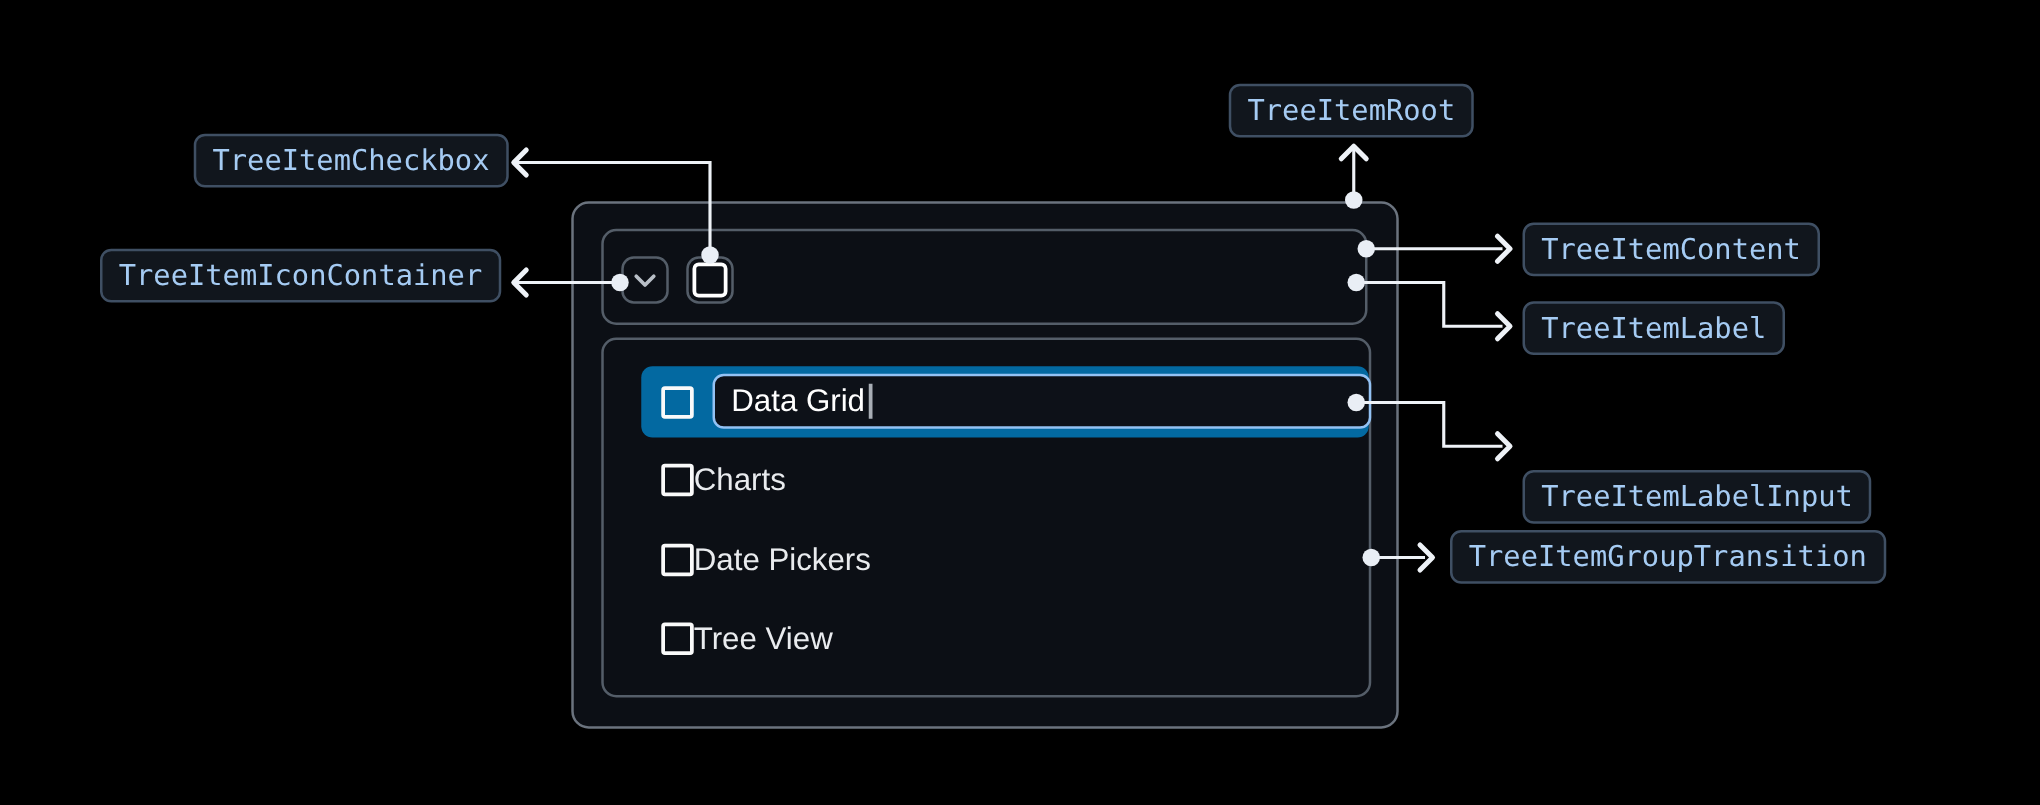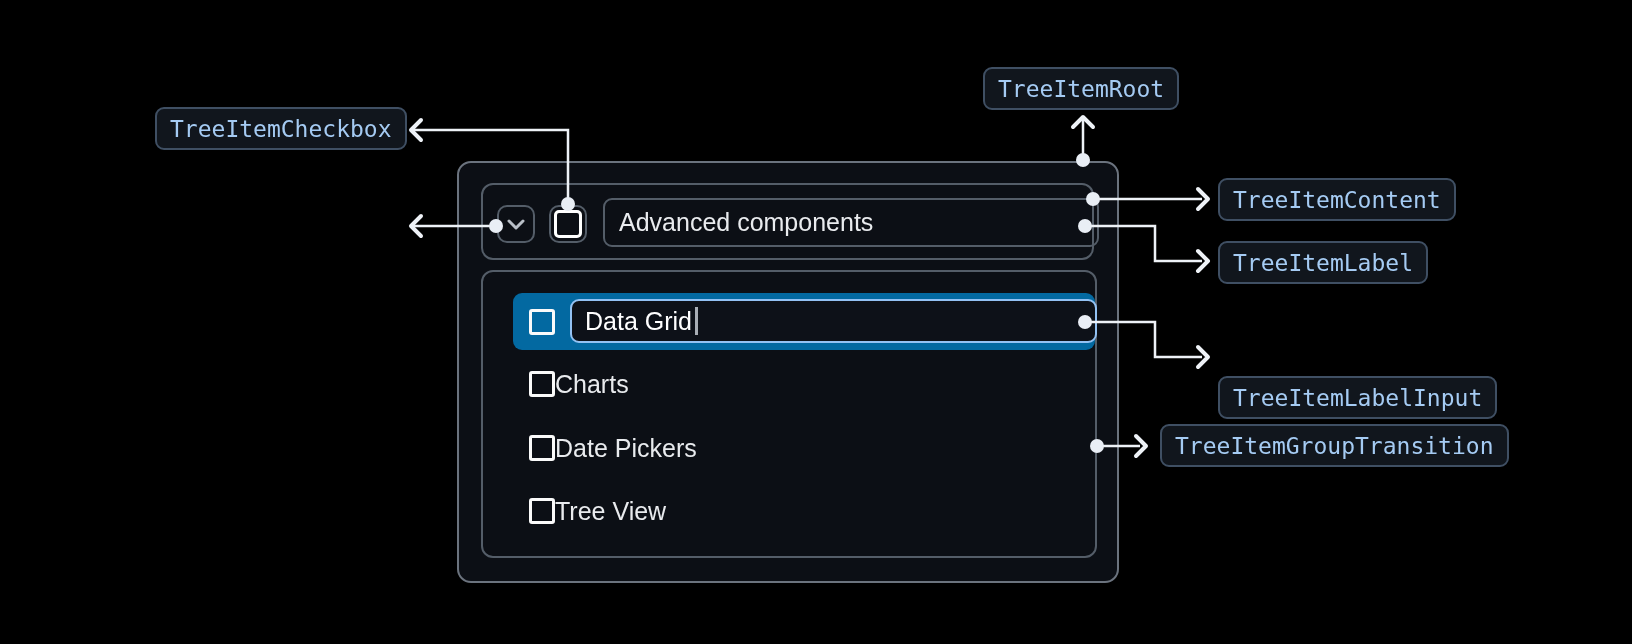--- a/index.html
+++ b/index.html
@@ -80,23 +80,20 @@
 
     <div class="content-row">
       <div class="icon-btn">
         <svg width="18" height="11" viewBox="0 0 18 11">
           <polyline points="2,2 9,9 16,2" stroke="#b9bfc7" stroke-width="3" fill="none" stroke-linecap="round" stroke-linejoin="round"></polyline>
         </svg>
       </div>
       <div class="chk-btn">
         <div class="chk-inner"></div>
       </div>
-      <div class="label-box">
-        <span>Advanced components</span>
-      </div>
     </div>
 
     <div class="group">
 
       <div class="row-editing">
         <div class="row-chk"></div>
         <div class="label-input">
           <span>Data Grid</span>
           <div class="caret"></div>
         </div>
@@ -115,20 +112,21 @@
       <div class="row" style="top:216px;">
         <div class="row-chk"></div>
         <span class="row-label">Tree View</span>
       </div>
 
     </div>
   </div>
 
   <div class="badge" style="left:155px;top:107px;">TreeItemCheckbox</div>
   <div class="badge" style="left:983px;top:67px;">TreeItemRoot</div>
+  <div class="badge" style="left:80px;top:199px;">TreeItemIconContainer</div>
   <div class="badge" style="left:1218px;top:178px;">TreeItemContent</div>
   <div class="badge" style="left:1218px;top:241px;">TreeItemLabel</div>
   <div class="badge" style="left:1218px;top:336px;margin-top:40px;">TreeItemLabelInput</div>
   <div class="badge" style="left:1160px;top:424px;">TreeItemGroupTransition</div>
 
   <svg class="overlay" width="1632" height="644" viewBox="0 0 1632 644">
 
     <g>
       <path class="conn" d="M 1083 120 L 1083 159"></path>
       <path class="head" d="M 1073 127 L 1083 117 L 1093 127"></path>

